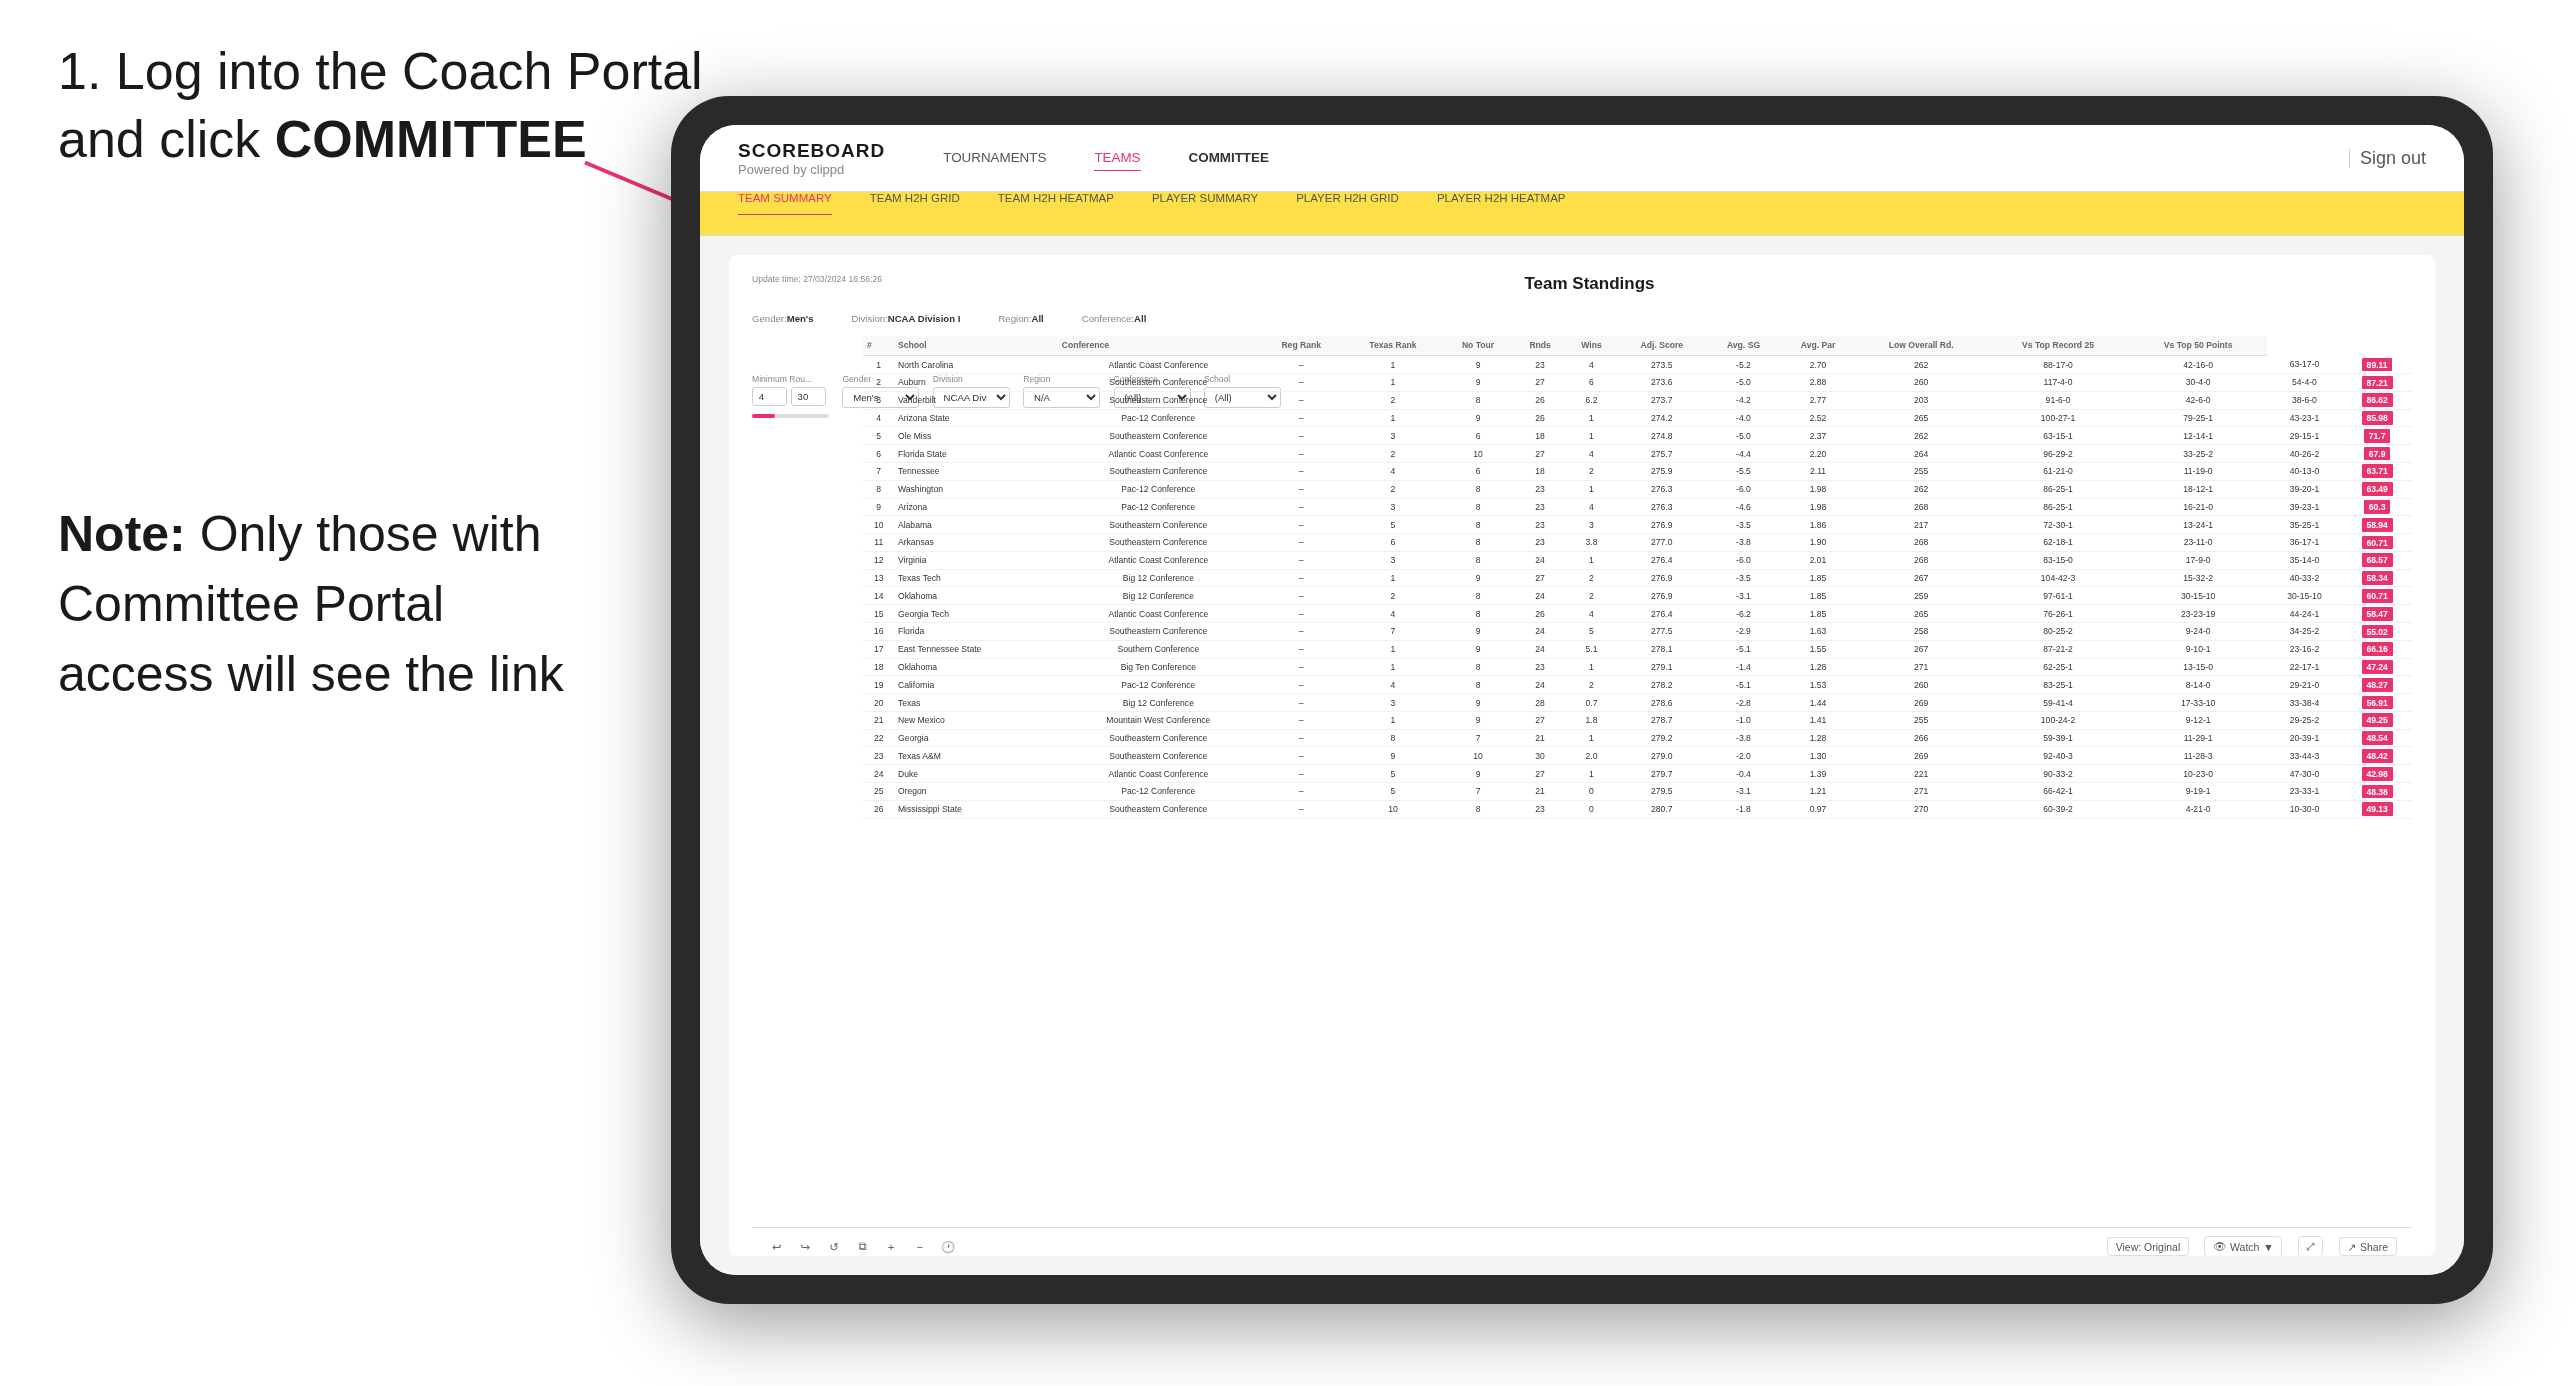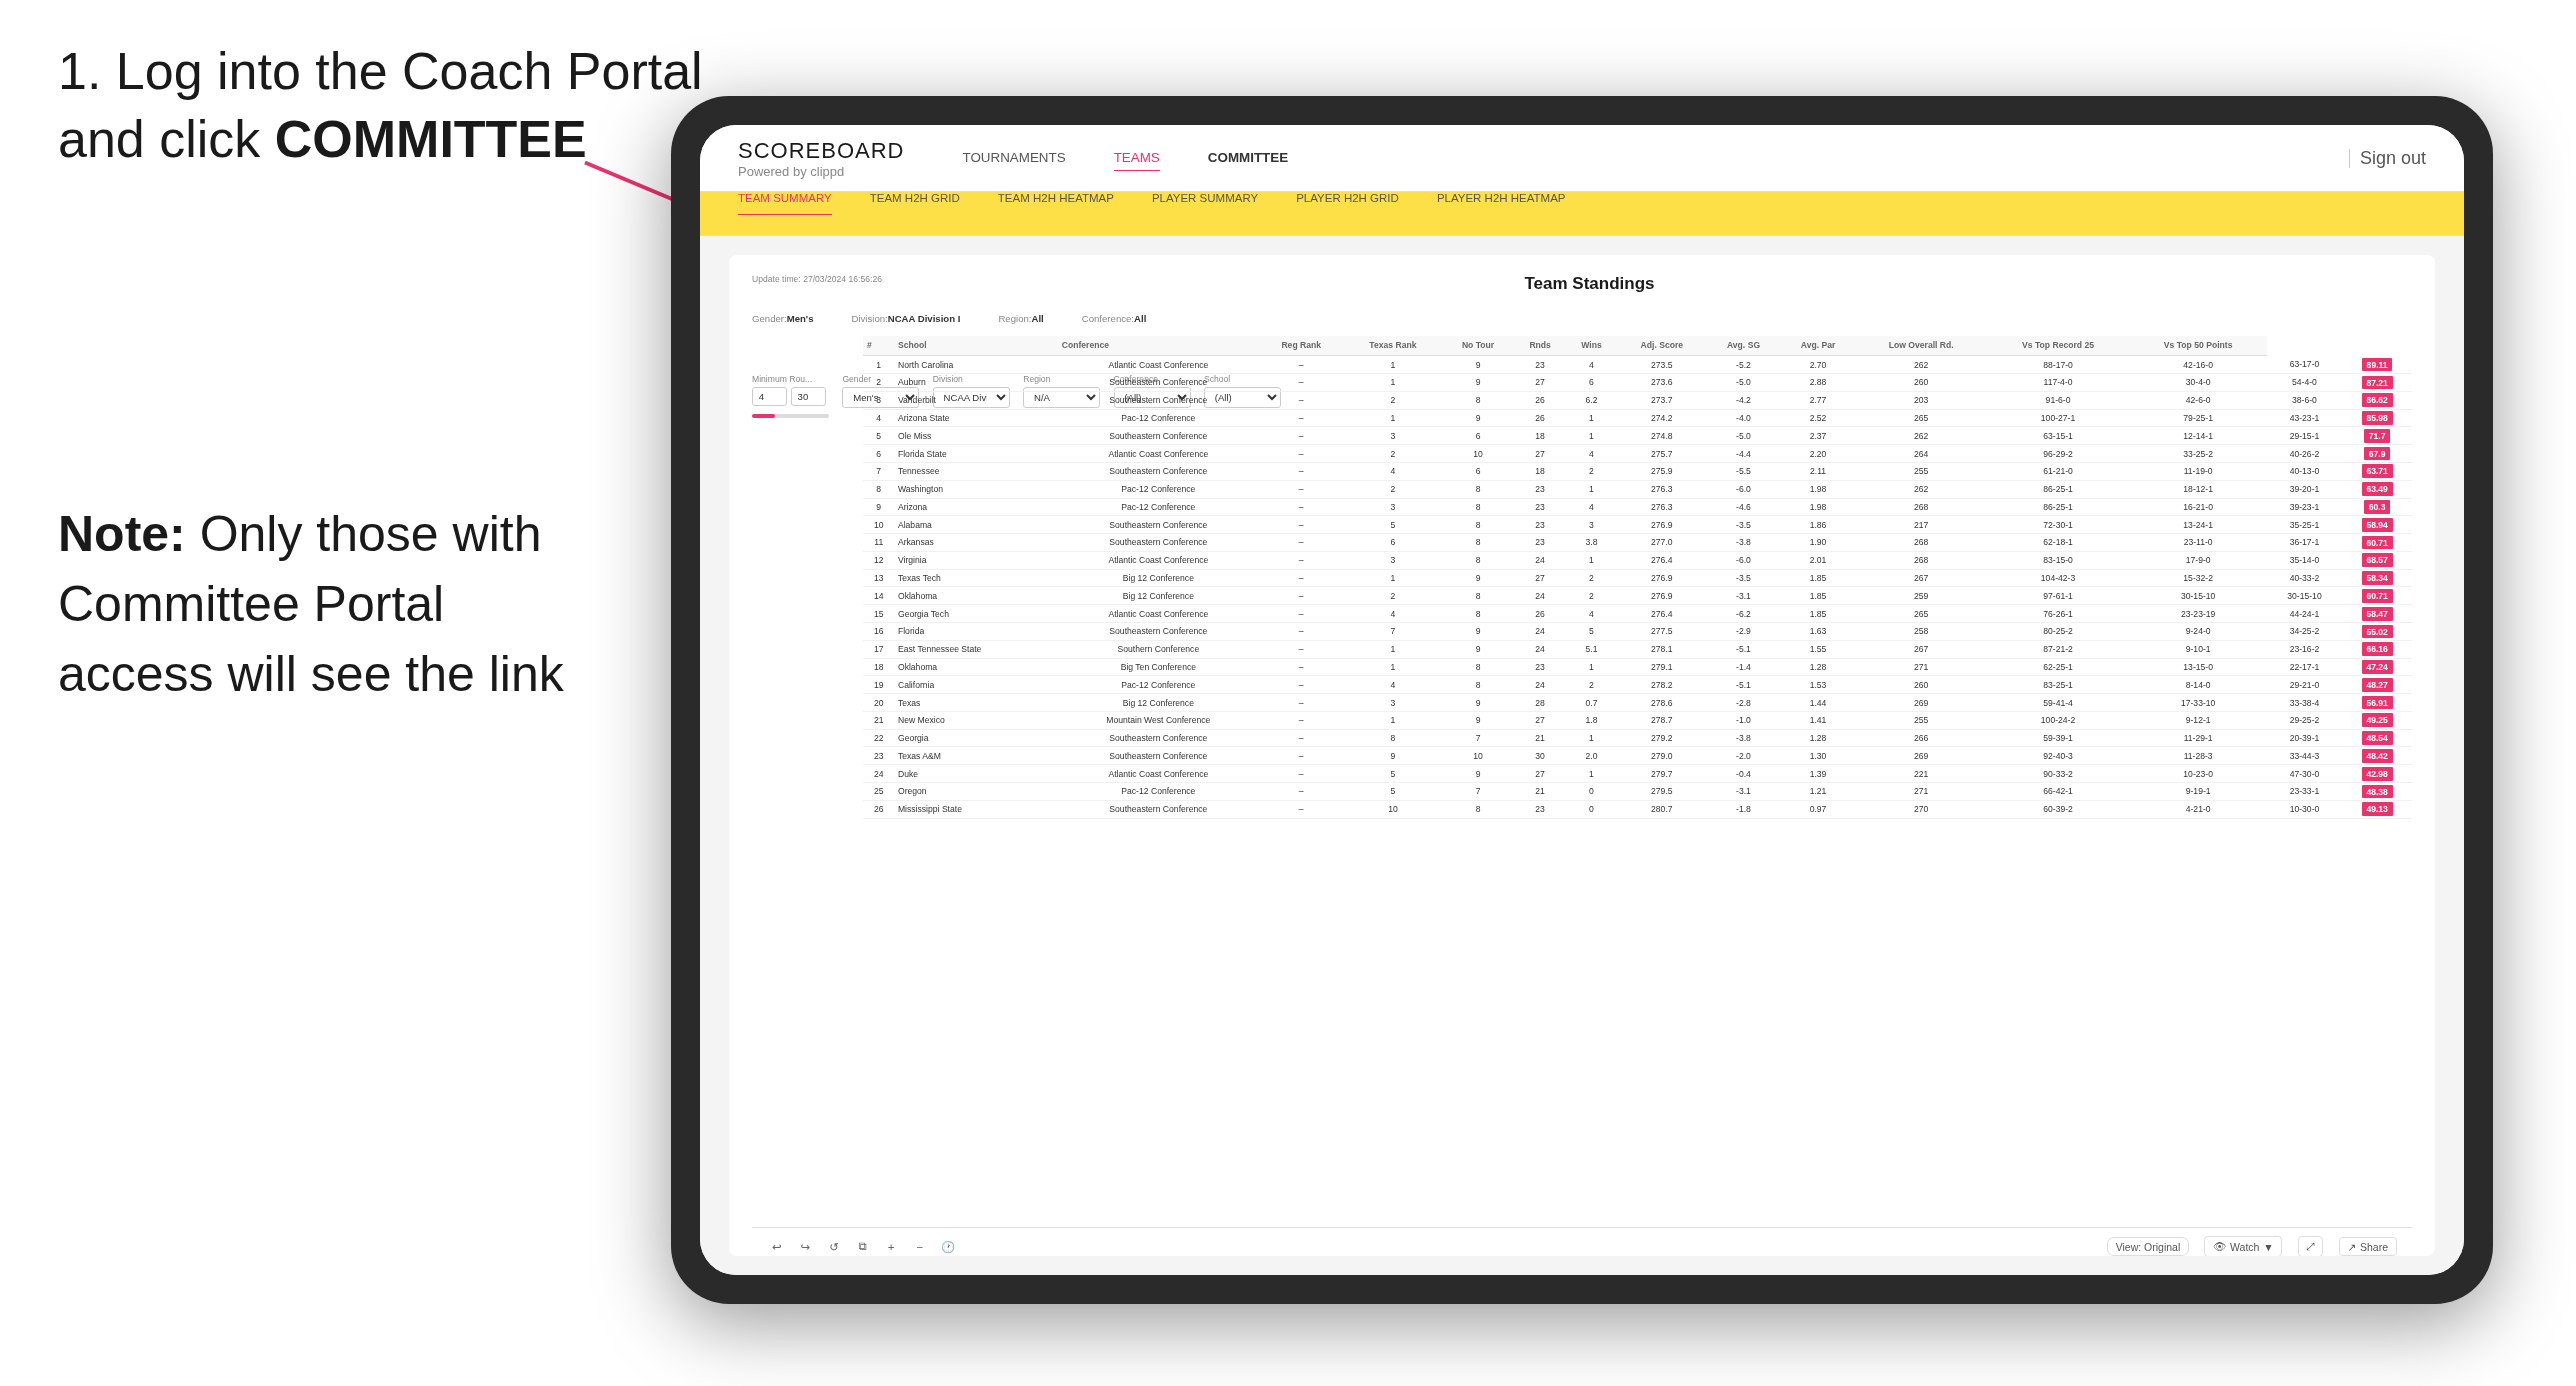--- a/index.html
+++ b/index.html
@@ -111,22 +111,22 @@
       align-items: center;
       gap: 58px;
     }
 
     .logo-area {
       display: flex;
       flex-direction: column;
     }
 
     .logo-scoreboard {
-      font-size: 22px;
-      font-weight: 400;
+      font-size: 19px;
+      font-weight: 700;
       color: #1a1a1a;
       letter-spacing: 1px;
     }
 
     .logo-powered {
       font-size: 13px;
       color: #888;
     }
 
     .nav-items {
@@ -418,21 +418,20 @@
       font-size: 10.5px;
       color: #555;
       cursor: pointer;
       border: 1px solid #ddd;
       border-radius: 3.8px;
       padding: 2.9px 7.7px;
     }
 
     .view-original-btn {
       background: #fff;
-      border-radius: 7px;
     }
 
     .watch-btn, .share-btn {
       background: #fff;
     }
   </style>
 </head>
 <body>
 
 <div class="instruction-area">

